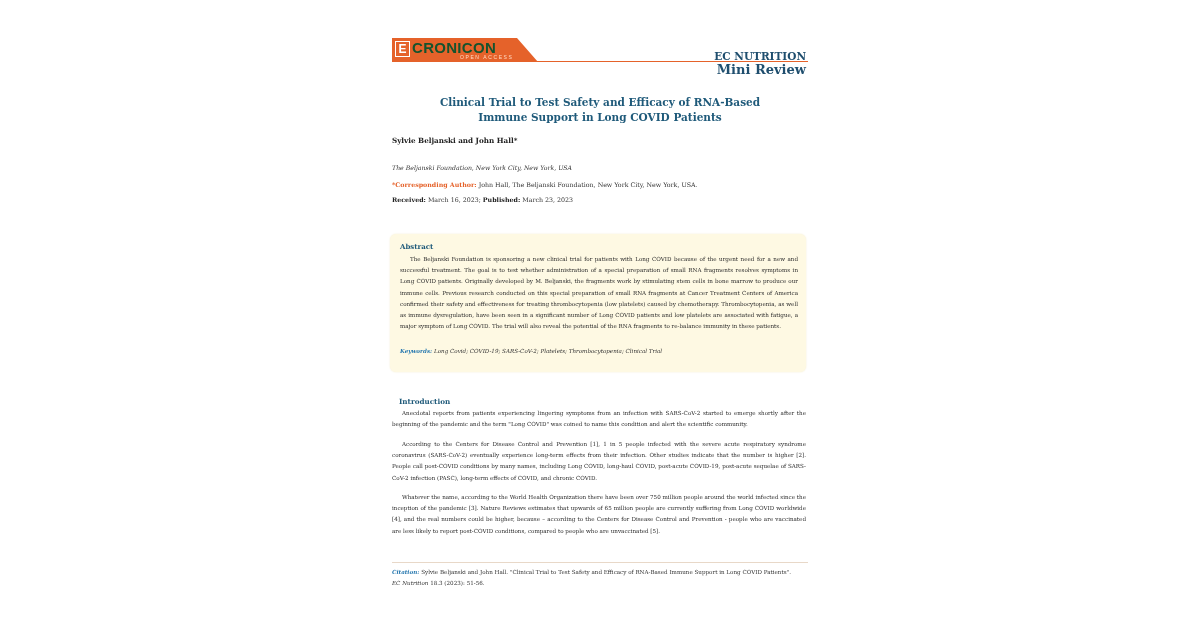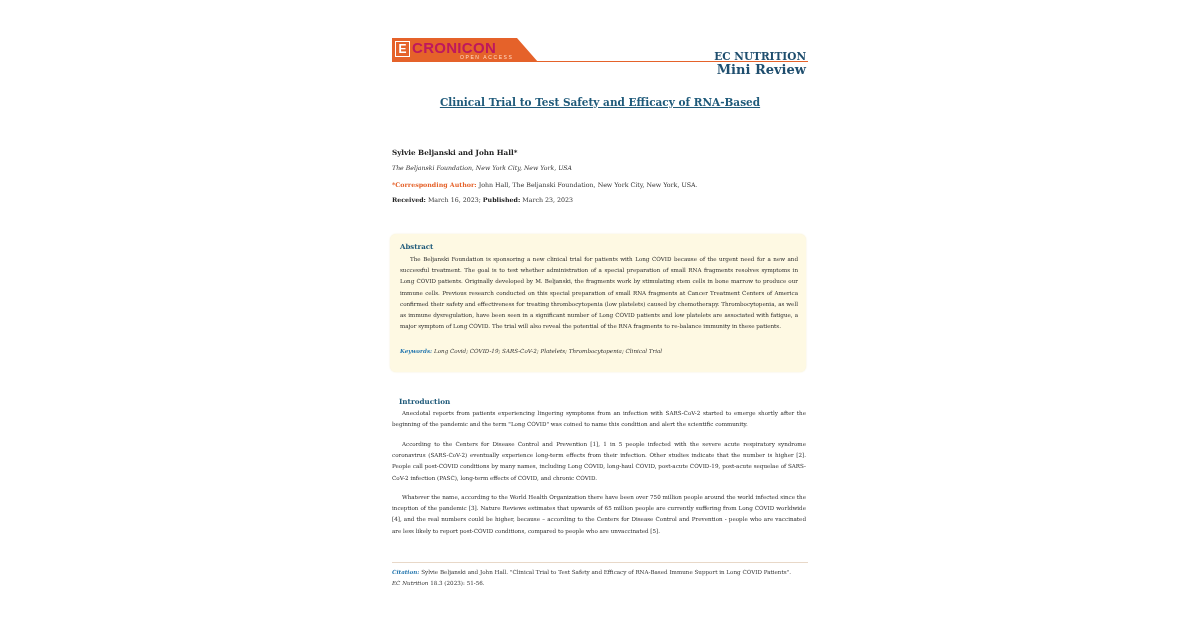--- a/index.html
+++ b/index.html
@@ -5,33 +5,33 @@
   html, body { margin:0; padding:0; background:#ffffff; }
   body { width:1200px; height:628px; position:relative; overflow:hidden;
          font-family:"DejaVu Serif", serif; color:#222; }
   .page { position:absolute; left:392px; top:0; width:416px; height:628px; }
 
   .logo { position:absolute; left:0; top:38px; height:24px; width:146px; }
   .logo-bg { position:absolute; left:0; top:0; width:146px; height:24px; background:#e5622a;
              clip-path:polygon(0 0, 125px 0, 146px 24px, 0 24px); }
   .logo-e { position:absolute; left:3px; top:3px; width:13px; height:14px; border:1.5px solid #fff;
             color:#fff; font:bold 12px "Liberation Sans", sans-serif; line-height:14px; text-align:center; }
-  .logo-word { position:absolute; left:20px; top:1px; color:#be185d; font:bold 15px "Liberation Sans", sans-serif;
+  .logo-word { position:absolute; left:20px; top:1px; color:#14532d; font:bold 15px "Liberation Sans", sans-serif;
                letter-spacing:0.3px; }
   .logo-sub { position:absolute; left:68px; top:16px; color:#ffd9c2; font:5px "Liberation Sans", sans-serif; letter-spacing:1.6px; }
   .header-rule { position:absolute; left:120px; top:61px; width:296px; height:1px; background:#e5622a; }
 
   .journal { position:absolute; right:2px; top:50px; text-align:right; color:#1f4e6e;
              font:bold 10.5px "DejaVu Serif", serif; line-height:13px; }
   .journal .type { font-size:13px; }
 
   .title { position:absolute; left:0; width:416px; top:95px; text-align:center; color:#1f5a7a;
-           font:bold 10.5px "DejaVu Serif", serif; line-height:15px;text-decoration:underline; }
+           font:bold 10.5px "DejaVu Serif", serif; line-height:15px; }
 
-  .authors { position:absolute; left:0; top:148px; font:bold 7.2px "DejaVu Serif", serif; color:#222; }
+  .authors { position:absolute; left:0; top:136px; font:bold 7.2px "DejaVu Serif", serif; color:#222; }
   .affil { position:absolute; left:0; top:164px; font:italic 6.2px "DejaVu Serif", serif; color:#333; }
   .corr { position:absolute; left:0; top:181px; font:6.3px "DejaVu Serif", serif; color:#333; }
   .corr .lbl { color:#e5622a; font-weight:bold; }
   .dates { position:absolute; left:0; top:196px; font:6.3px "DejaVu Serif", serif; color:#333; }
   .dates b { color:#222; }
 
   .abstract { position:absolute; left:-2px; top:234px; width:416px; height:138px; background:#fef9e3;
               border-radius:6px; box-shadow:0 0 2px #f4edd0; }
   .abs-h { position:absolute; left:10px; top:8px; color:#1f5a7a; font:bold 7px "DejaVu Serif", serif;text-align:center; }
   .abs-p { position:absolute; left:10px; top:20px; width:398px; font:5.6px "DejaVu Serif", serif; line-height:11.2px;
@@ -61,20 +61,21 @@
   </div>
   <div class="header-rule"></div>
 
   <div class="journal">
     <div>EC NUTRITION</div>
     <div class="type">Mini Review</div>
   </div>
 
   <div class="title">
     <div>Clinical Trial to Test Safety and Efficacy of RNA-Based</div>
+    <div>Immune Support in Long COVID Patients</div>
   </div>
 
   <div class="authors">Sylvie Beljanski and John Hall*</div>
   <div class="affil">The Beljanski Foundation, New York City, New York, USA</div>
   <div class="corr"><span class="lbl">*Corresponding Author:</span><span> John Hall, The Beljanski Foundation, New York City, New York, USA.</span></div>
   <div class="dates"><b>Received:</b><span> March 16, 2023; </span><b>Published:</b><span> March 23, 2023</span></div>
 
   <div class="abstract">
     <div class="abs-h">Abstract</div>
     <p class="abs-p">The Beljanski Foundation is sponsoring a new clinical trial for patients with Long COVID because of the urgent need for a new and successful treatment. The goal is to test whether administration of a special preparation of small RNA fragments resolves symptoms in Long COVID patients. Originally developed by M. Beljanski, the fragments work by stimulating stem cells in bone marrow to produce our immune cells. Previous research conducted on this special preparation of small RNA fragments at Cancer Treatment Centers of America confirmed their safety and effectiveness for treating thrombocytopenia (low platelets) caused by chemotherapy. Thrombocytopenia, as well as immune dysregulation, have been seen in a significant number of Long COVID patients and low platelets are associated with fatigue, a major symptom of Long COVID. The trial will also reveal the potential of the RNA fragments to re-balance immunity in these patients.</p>

